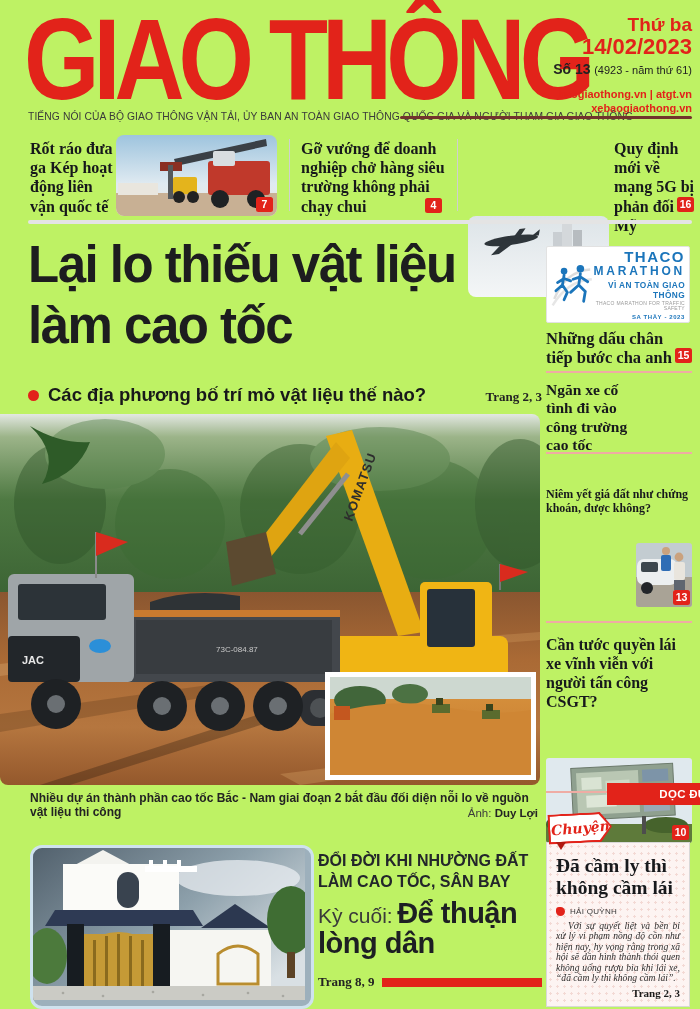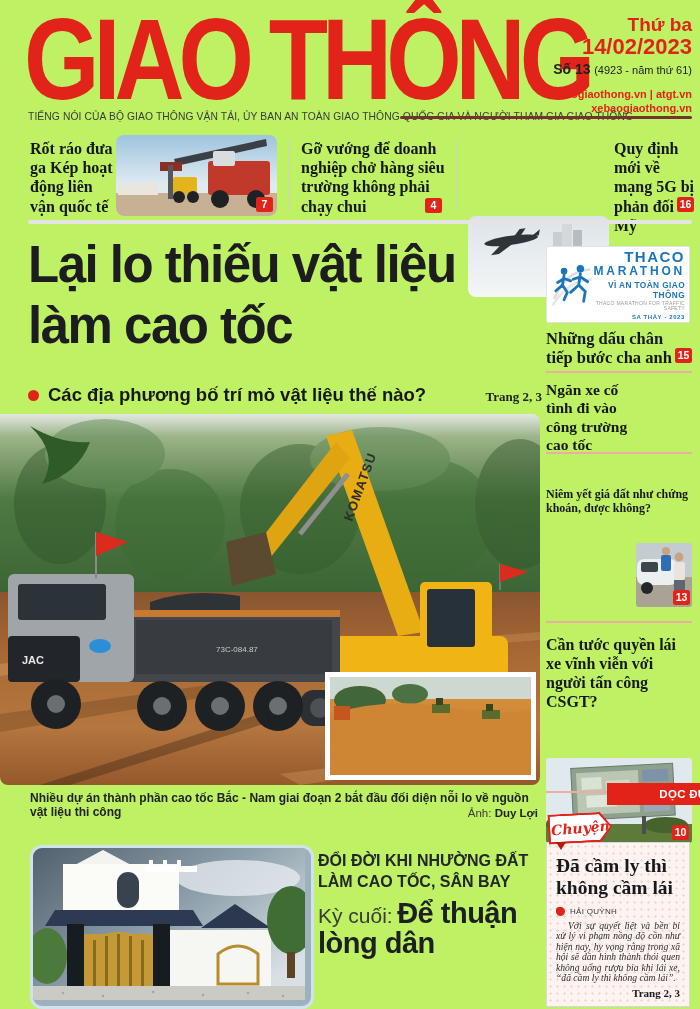--- a/index.html
+++ b/index.html
@@ -333,20 +333,24 @@
           <circle cx="250" cy="148" r="1.3"></circle>
       </g>
     </svg>
   </div>
 
   <div class="abs series">
     <span class="seriesPrefix">Kỳ cuối:</span>
     <span class="seriesTitle">Để thuận lòng dân</span>
   </div>
   <div class="abs kicker">ĐỔI ĐỜI KHI NHƯỜNG ĐẤT LÀM CAO TỐC, SÂN BAY</div>
+  <div class="abs trangrow">
+    <span class="trang">Trang 8, 9</span>
+    <span class="redbar"></span>
+  </div>
 
   <div class="abs sbH" style="left:546px;top:329px;width:145px;font-size:16.5px;">Những dấu chân tiếp bước cha anh</div>
 
   <div class="abs thacobox">
     <svg width="52" height="54" viewBox="0 0 52 54">
       <path d="M4,44 Q18,10 48,8" stroke="#dcdcdc" stroke-width="3" fill="none"></path>
       <path d="M2,52 Q20,22 50,20" stroke="#e6e6e6" stroke-width="3" fill="none"></path>
       <g stroke="#1b75bb" stroke-width="3.4" stroke-linecap="round" fill="none">
         <circle cx="16" cy="10" r="4" fill="#1b75bb" stroke="none"></circle>
         <path d="M16,15 L14,27 M14,27 L6,34 M14,27 L20,36 L16,45 M16,19 L8,24 M16,19 L24,22"></path>

